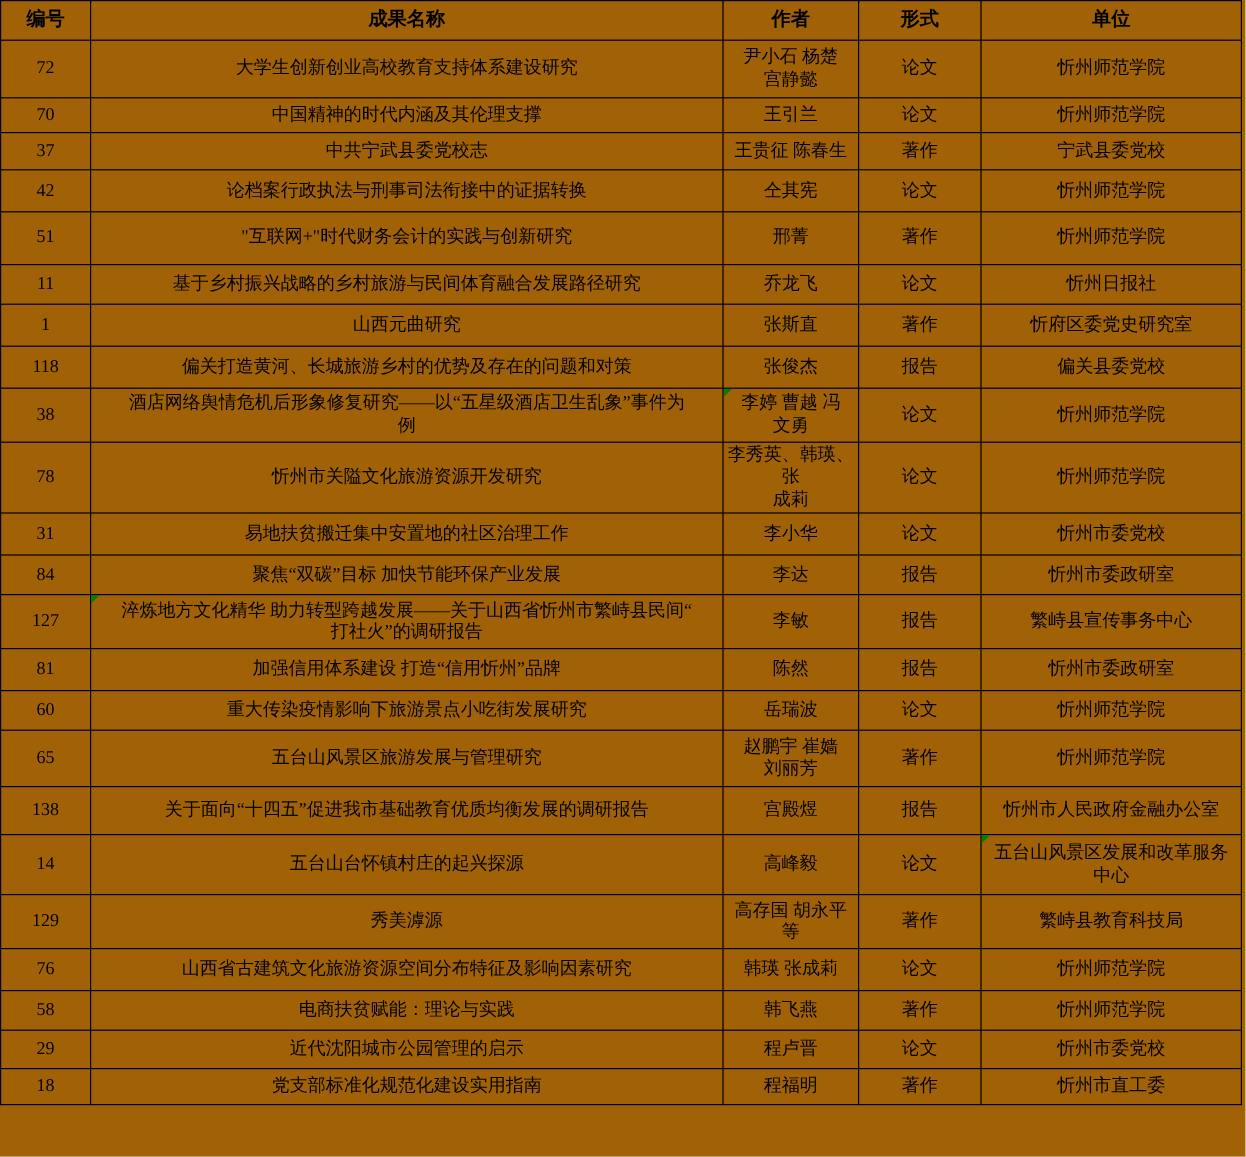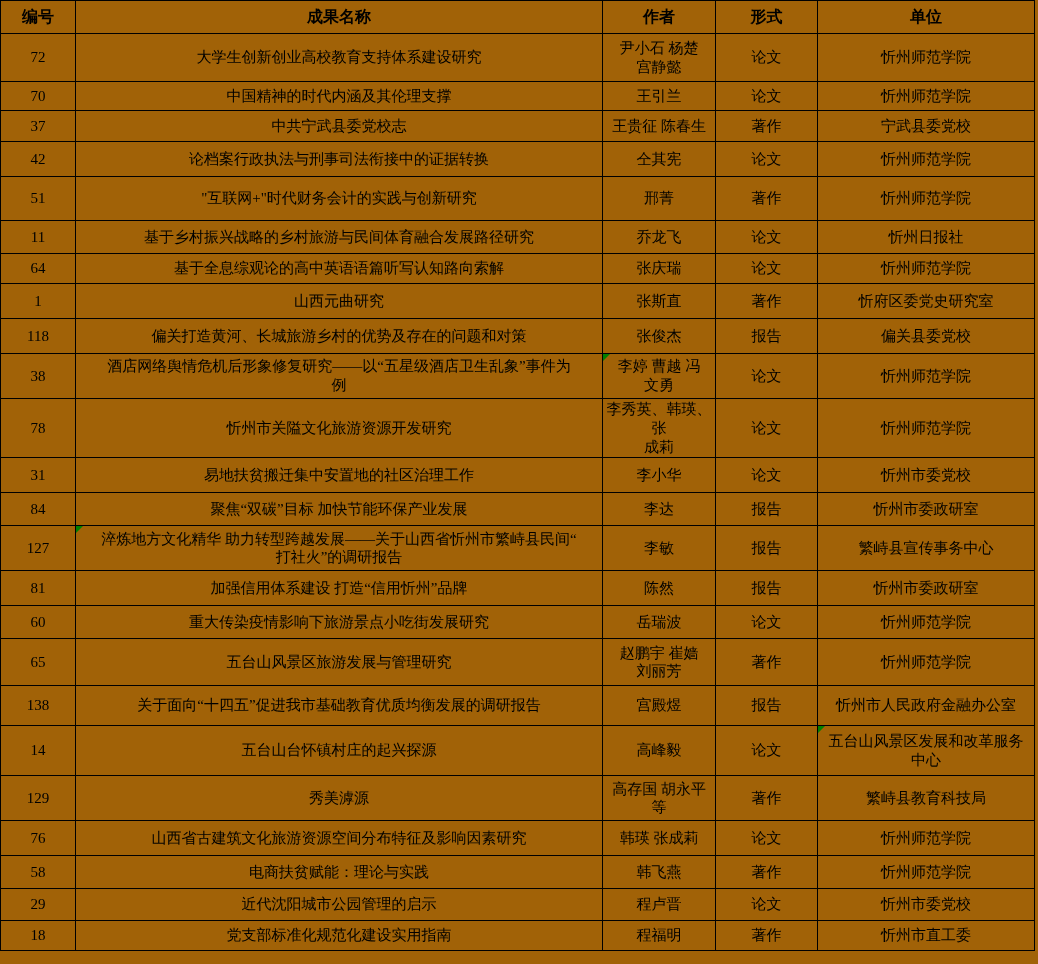--- a/index.html
+++ b/index.html
@@ -109,27 +109,20 @@
           <td><span>著作</span></td>
           <td><span>忻州师范学院</span></td>
         </tr>
         <tr style="height: 33px; padding-left: 10px;">
           <td><span>11</span></td>
           <td><span>基于乡村振兴战略的乡村旅游与民间体育融合发展路径研究</span></td>
           <td><span>乔龙飞</span></td>
           <td><span>论文</span></td>
           <td><span>忻州日报社</span></td>
         </tr>
-        <tr style="height: 30px;">
-          <td><span>64</span></td>
-          <td><span>基于全息综观论的高中英语语篇听写认知路向索解</span></td>
-          <td><span>张庆瑞</span></td>
-          <td><span>论文</span></td>
-          <td><span>忻州师范学院</span></td>
-        </tr>
         <tr style="height: 35px;">
           <td><span>1</span></td>
           <td><span>山西元曲研究</span></td>
           <td><span>张斯直</span></td>
           <td><span>著作</span></td>
           <td><span>忻府区委党史研究室</span></td>
         </tr>
         <tr style="height: 35px;">
           <td><span>118</span></td>
           <td><span>偏关打造黄河、长城旅游乡村的优势及存在的问题和对策</span></td>

